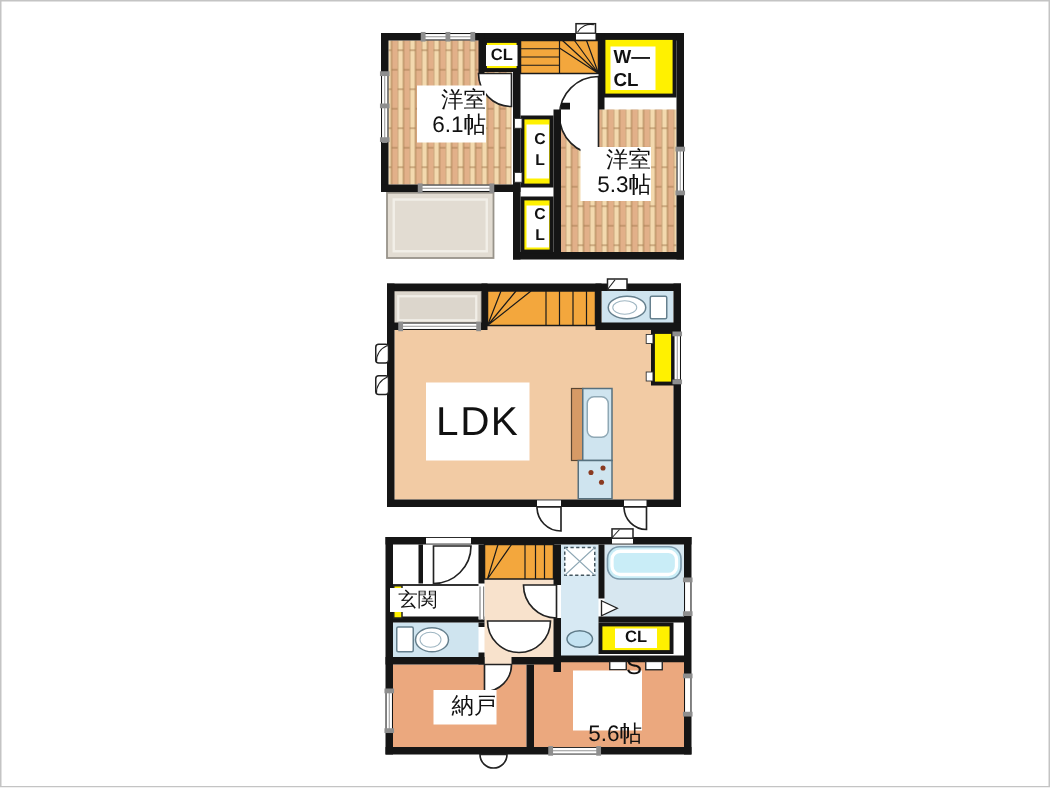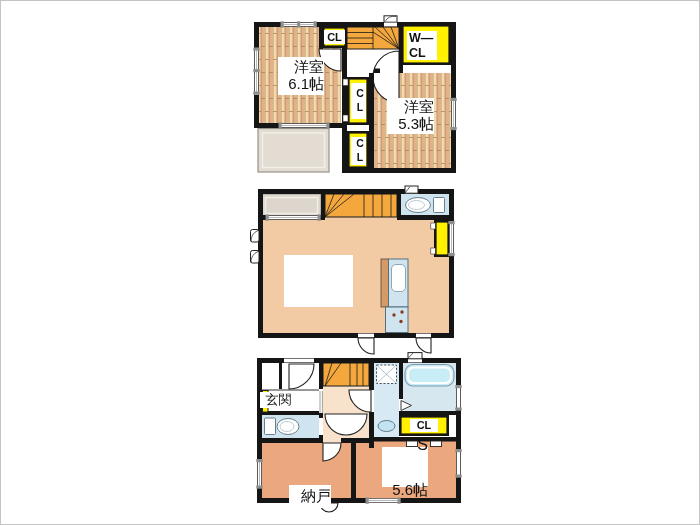--- a/index.html
+++ b/index.html
@@ -283,31 +283,32 @@
   <span class="vtext" style="position:absolute;left:350px;top:82px;height:36px;width:15px;">CL</span>
 
   <span class="vtext" style="position:absolute;left:350px;top:136px;height:28px;width:15px;">CL</span>
 
   <div class="lbl bg jp" id="lbl-room53" style="left:386px;top:97px;width:47px;height:36px;">
     <span>洋室</span>
     <span>5.3帖</span>
   </div>
 
   <div class="lbl" id="lbl-ldk" style="left:284px;top:255px;width:67px;height:50px;">
+    <span class="l1">LDK</span>
   </div>
 
   <div class="lbl bg" id="lbl-genkan" style="left:259px;top:391px;width:37px;height:16px;">
     <span>玄関</span>
   </div>
 
   <div class="lbl bg" id="lbl-cl1f" style="left:409px;top:418px;width:28px;height:13px;">
     <span>CL</span>
   </div>
 
-  <div class="lbl bg jp" id="lbl-nando" style="left:288px;top:484px;width:42px;height:23px;">
+  <div class="lbl bg jp" id="lbl-nando" style="left:288px;top:459px;width:42px;height:23px;">
     <span>納戸</span>
   </div>
 
   <div class="lbl bg jp" id="lbl-sroom" style="left:381px;top:446px;width:46px;height:40px;">
     <span class="l1">S</span>
     <span class="l2">5.6帖</span>
   </div>
 
 </div>
 

